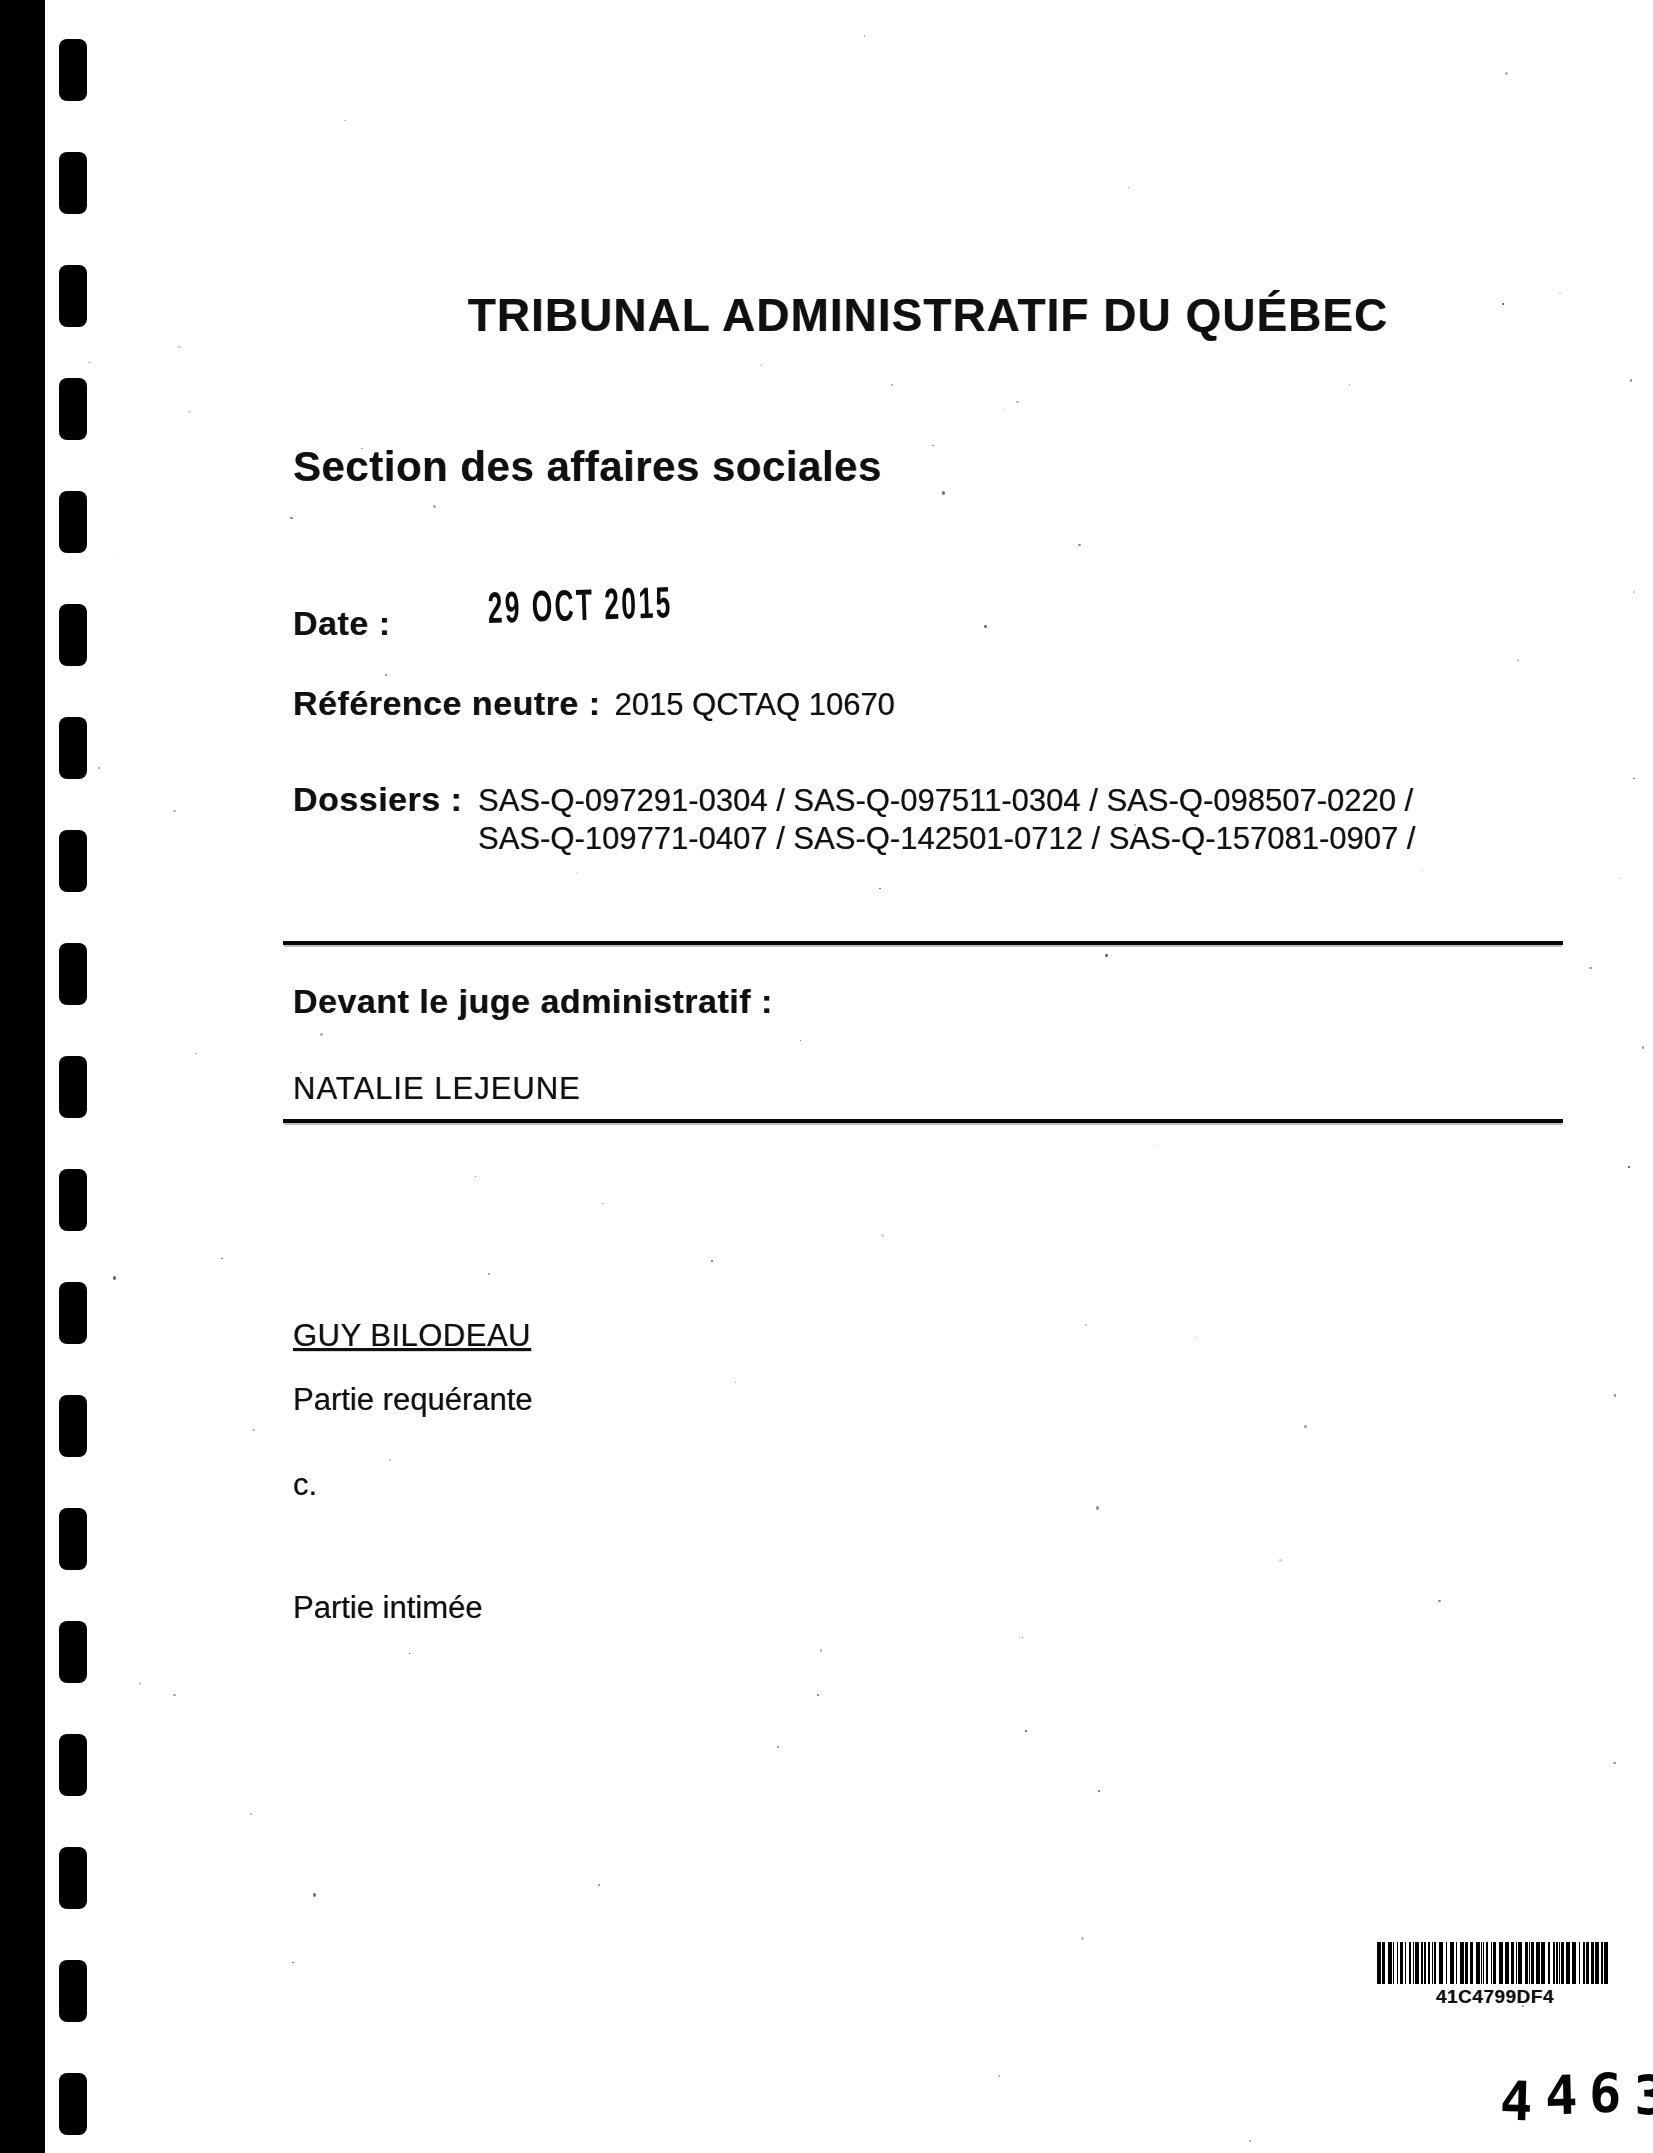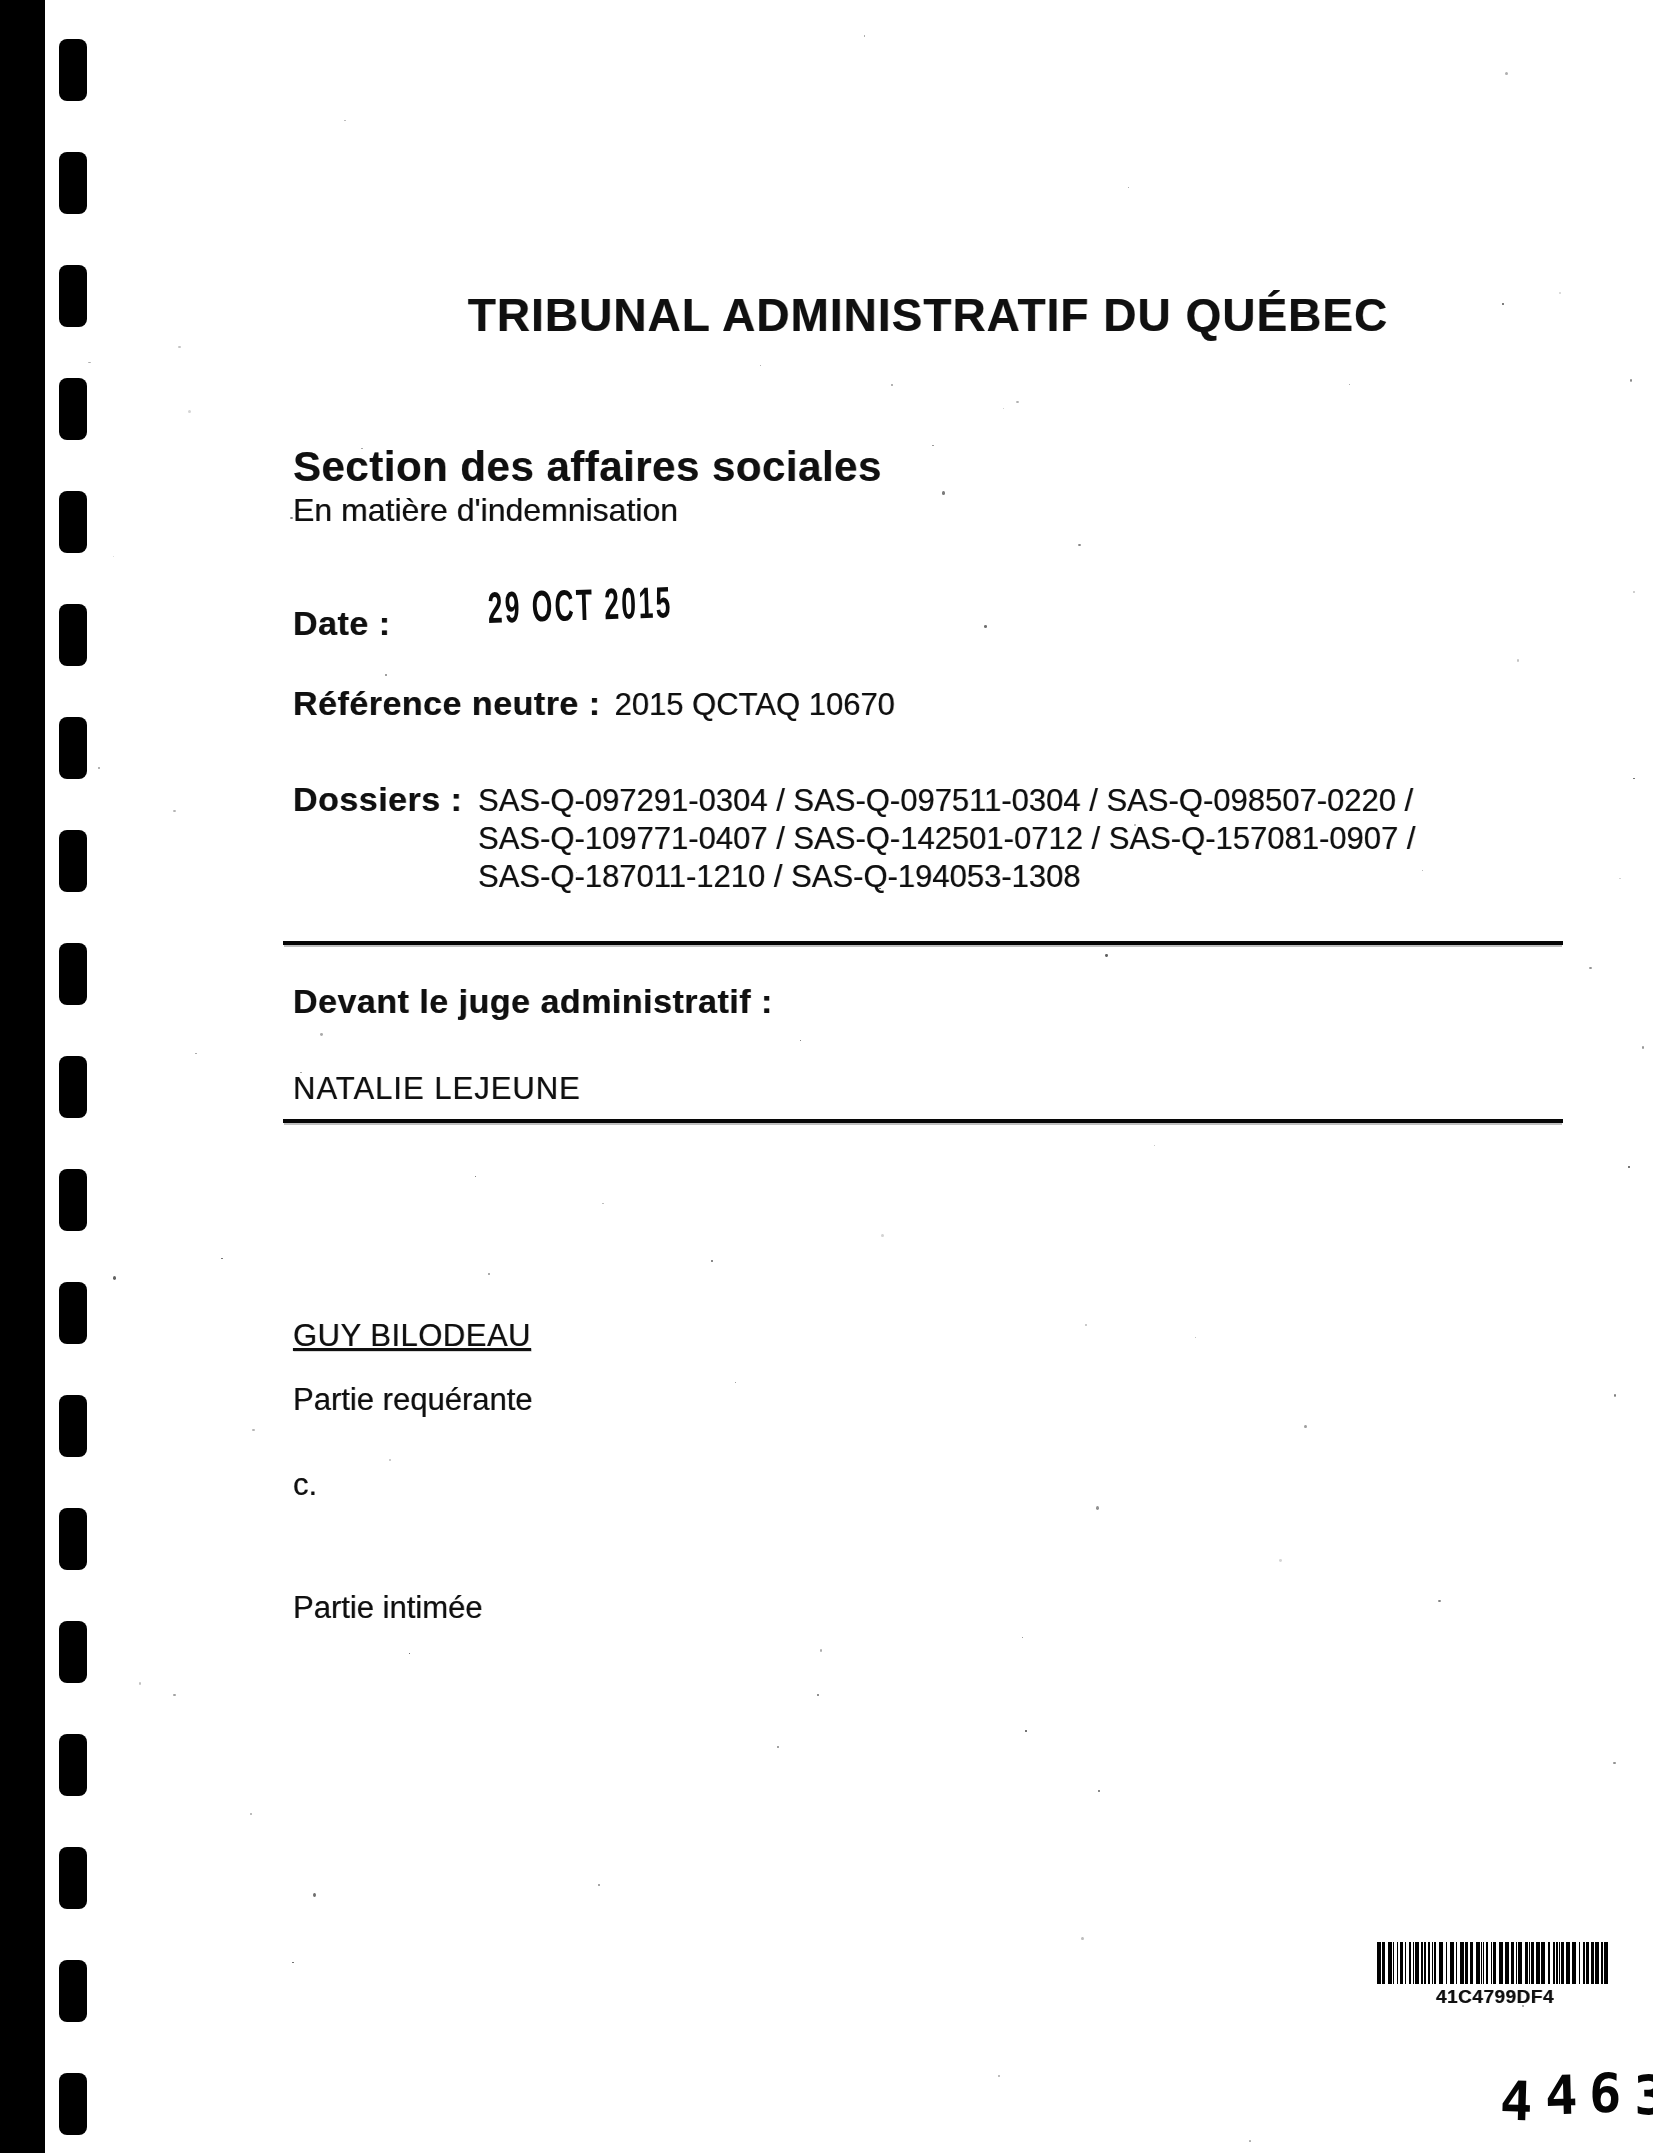--- a/index.html
+++ b/index.html
@@ -206,36 +206,34 @@
       <div class="speck" style="width: 1.5px; height: 2px; left: 98px; top: 767px; opacity: 0.4;"></div>
       <div class="speck" style="width: 2.8px; height: 3.7px; left: 942px; top: 491px; opacity: 0.56;"></div>
       <div class="speck" style="width: 2.7px; height: 1.8px; left: 1438px; top: 1600px; opacity: 0.54;"></div>
       <div class="speck" style="width: 1.3px; height: 1.2px; left: 1154px; top: 1145px; opacity: 0.41;"></div>
       <div class="speck" style="width: 2.9px; height: 1.5px; left: 178px; top: 346px; opacity: 0.26;"></div>
     </div>
 
   <h1 class="doc-title ink">TRIBUNAL ADMINISTRATIF DU QUÉBEC</h1>
 
   <h2 class="section-heading ink">Section des affaires sociales</h2>
-  <div class="section-subheading ink">En matière d'indemnisation</div>
 
   <div class="date-row">
     <span class="label ink">Date :</span>
   </div>
   <div class="date-stamp">29 OCT 2015</div>
 
   <div class="ref-row">
     <span class="label ink">Référence neutre :</span><span class="value ink">2015 QCTAQ 10670</span>
   </div>
 
   <div class="dossiers-label label ink">Dossiers :</div>
   <div class="dossier-lines">
     <div class="ink">SAS-Q-097291-0304 / SAS-Q-097511-0304 / SAS-Q-098507-0220 /</div>
     <div class="ink">SAS-Q-109771-0407 / SAS-Q-142501-0712 / SAS-Q-157081-0907 /</div>
-    <div class="ink">SAS-Q-187011-1210 / SAS-Q-194053-1308</div>
   </div>
 
   <div class="rule rule-1"></div>
 
   <div class="judge-label ink">Devant le juge administratif :</div>
   <div class="judge-name ink">NATALIE LEJEUNE</div>
 
   <div class="rule rule-2"></div>
 
   <div class="party-name applicant-name ink">GUY BILODEAU</div>

